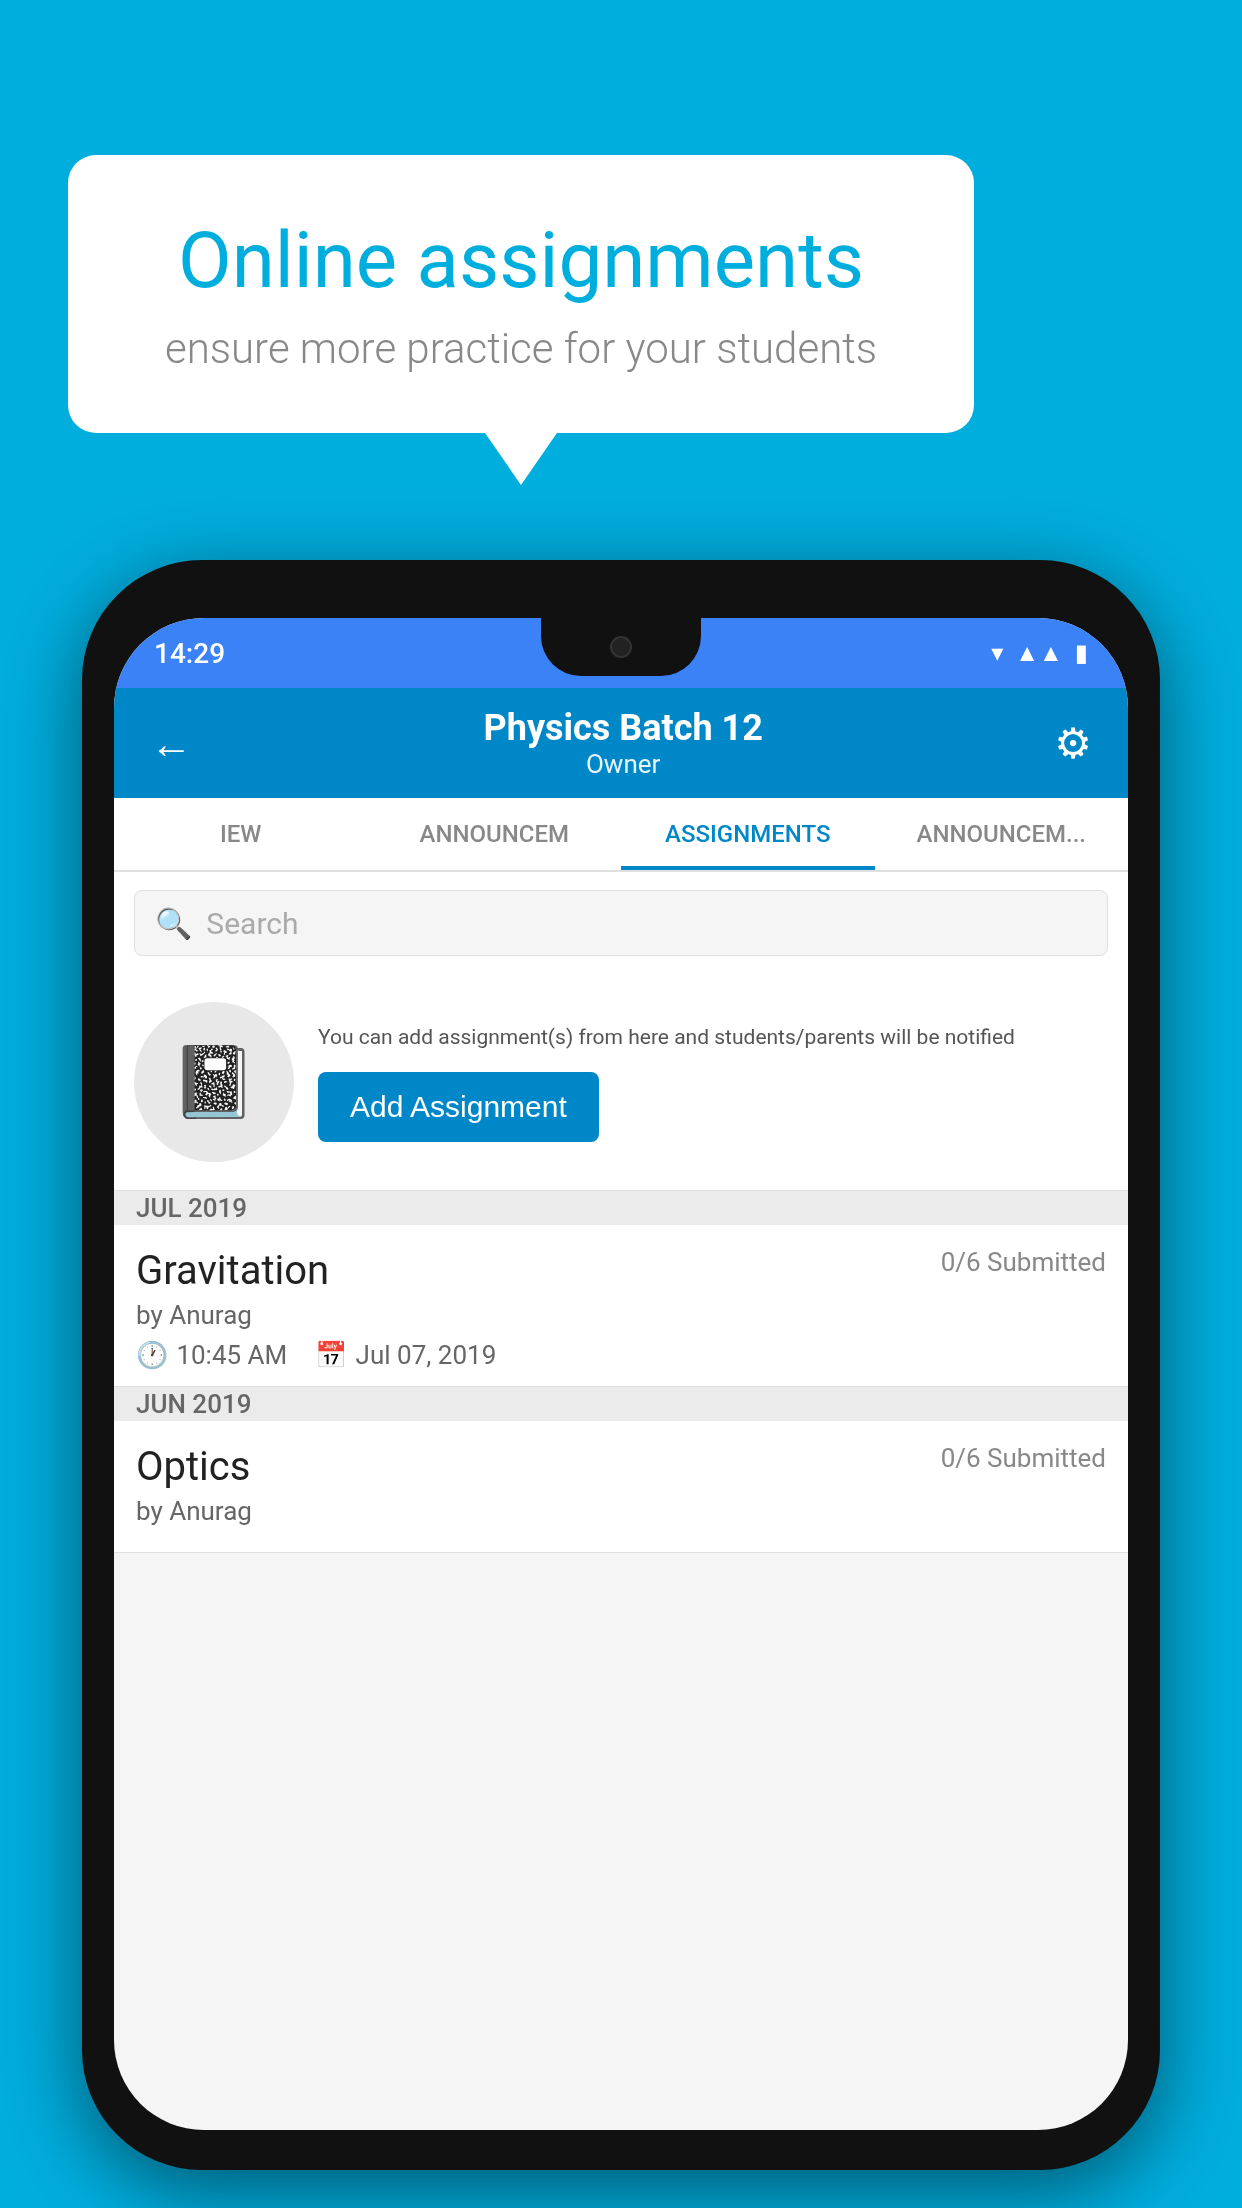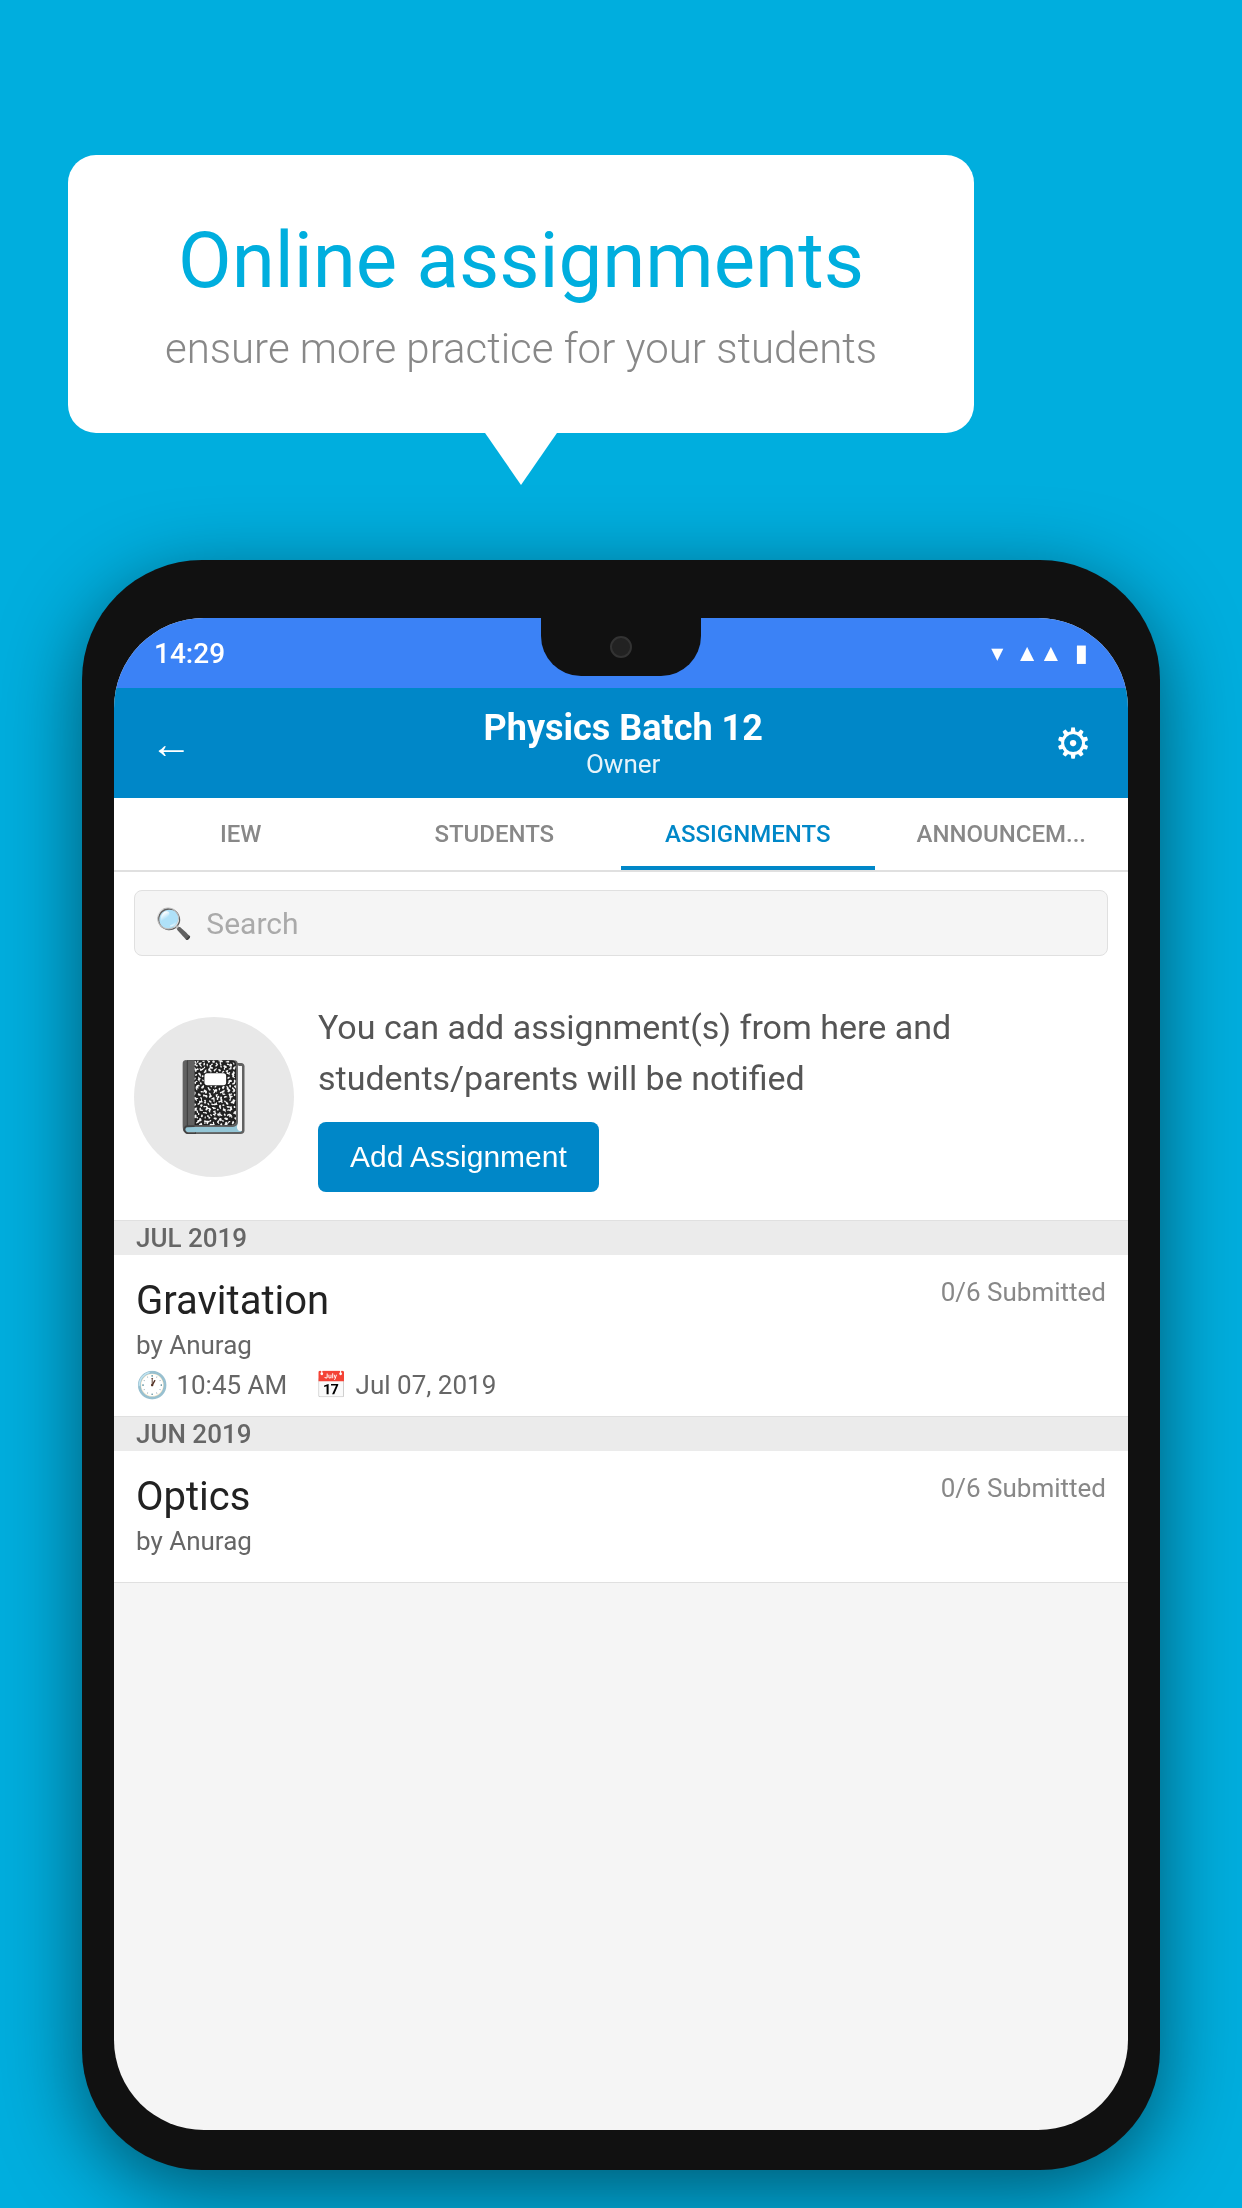--- a/index.html
+++ b/index.html
@@ -254,21 +254,21 @@
 
     .notebook-icon {
       font-size: 70px;
     }
 
     .empty-state-text {
       flex: 1;
     }
 
     .empty-state-description {
-      font-size: 34px;
+      font-size: 21px;
       color: #555;
       line-height: 1.5;
       margin-bottom: 18px;
     }
 
     .add-assignment-btn {
       background: #0087C8;
       color: white;
       border: none;
       border-radius: 8px;
@@ -371,21 +371,21 @@
         <div class="header-subtitle">Owner</div>
       </div>
       <span class="header-settings">⚙</span>
     </div>
 
     <div class="tabs">
       <div class="tab">
         <span>IEW</span>
       </div>
       <div class="tab">
-        <span>STUDENTS</span>
+        <span>ANNOUNCEM</span>
       </div>
       <div class="tab active">
         <span>ASSIGNMENTS</span>
       </div>
       <div class="tab">
         <span>ANNOUNCEM...</span>
       </div>
     </div>
 
     <div class="content-area">

